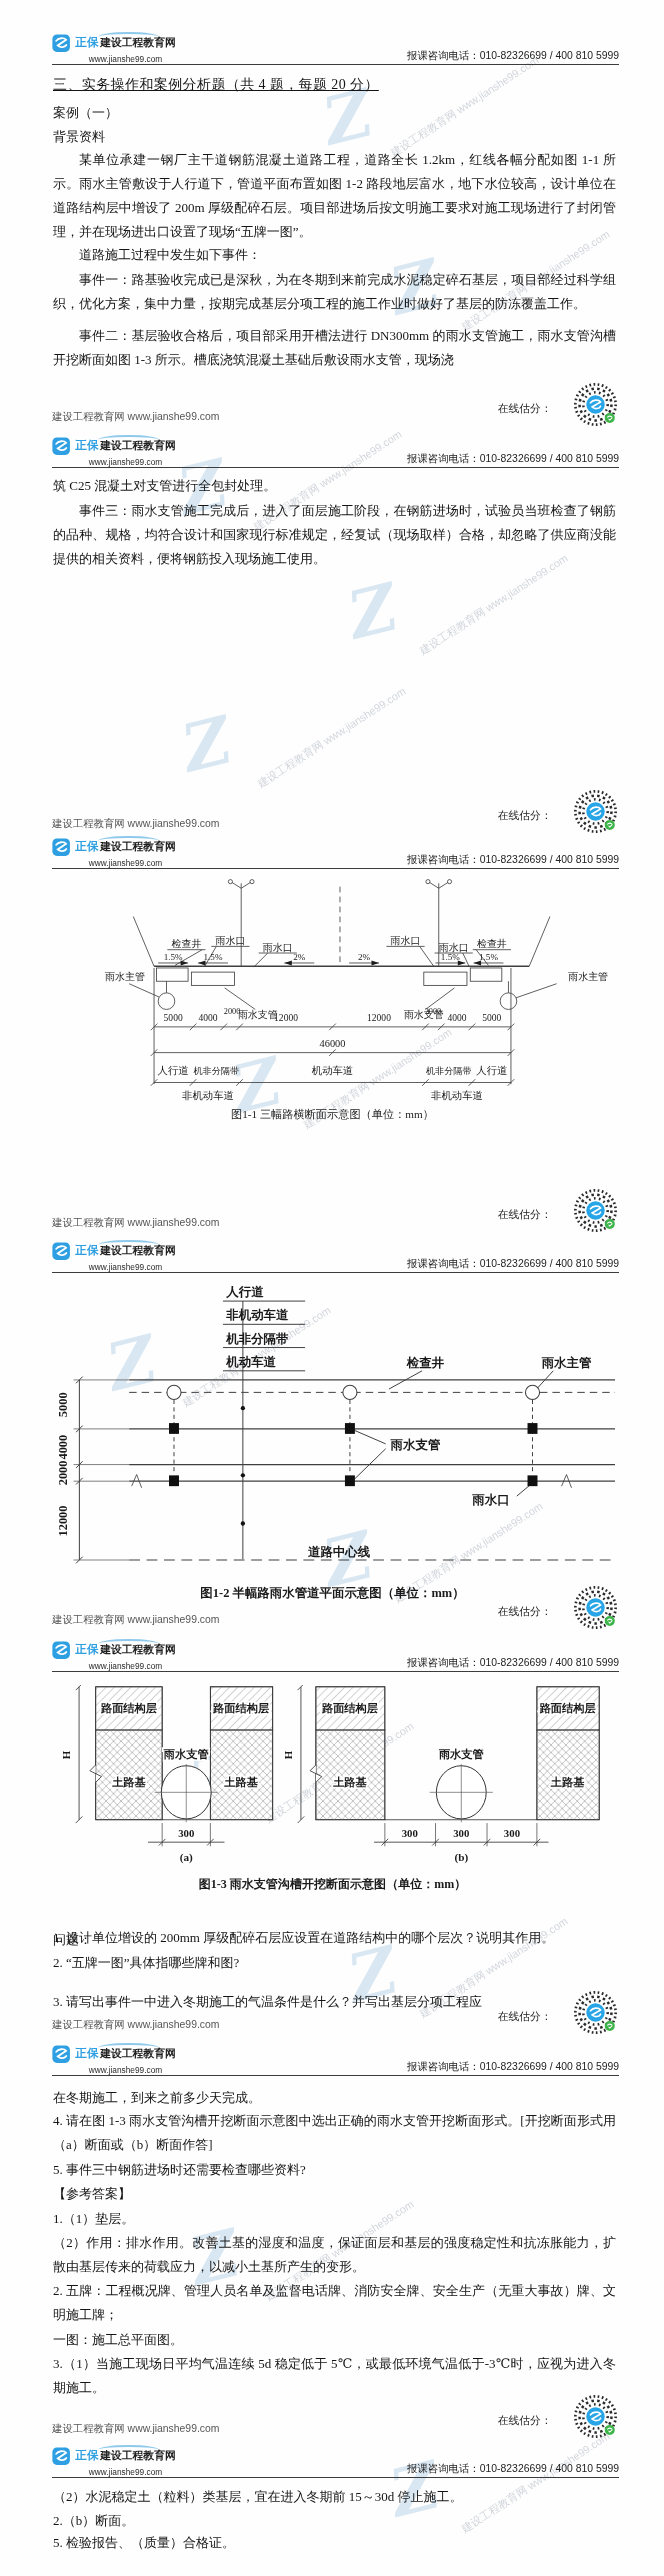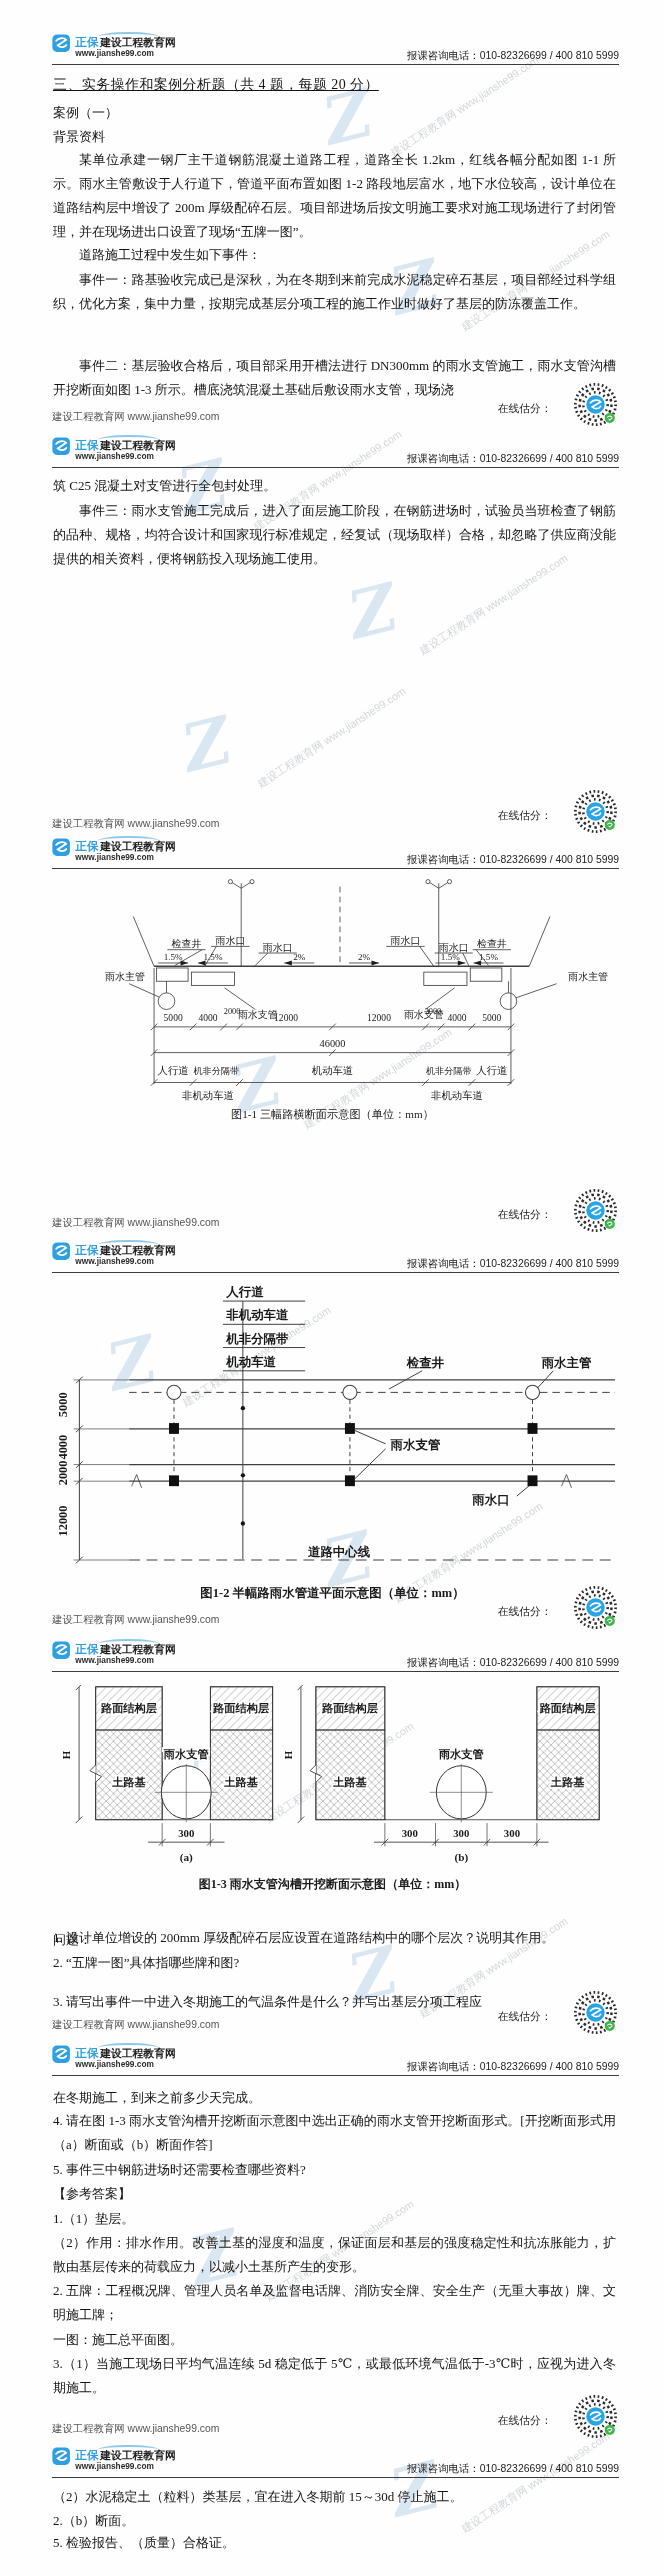--- a/index.html
+++ b/index.html
@@ -9,29 +9,29 @@
   
   .wm-z{position:absolute;z-index:0;font:italic bold 65px "DejaVu Serif",serif;
         color:rgba(130,178,216,0.30);transform:rotate(-14deg);}
   .wm-t{position:absolute;z-index:0;font-family:"Liberation Sans","DejaVu Sans",sans-serif;
         font-size:10.8px;color:rgba(148,158,172,0.42);transform:rotate(-33deg);white-space:nowrap;}
 
   
   .hdr{position:absolute;left:52px;width:567px;height:33px;z-index:2;}
   .hdr .rule{position:absolute;left:0;right:0;bottom:0;border-bottom:1.3px solid #3c3c3c;}
   .logo{position:absolute;left:0;top:1.7px;display:flex;gap:5px;align-items:flex-start;}
-  .logo-text{line-height:1;}
+  .logo-text{line-height:1;text-align:center;}
   .logo .l1{font-family:"Liberation Sans","DejaVu Sans",sans-serif;font-weight:bold;font-size:10.8px;
             position:relative;padding-top:2.5px;}
   .logo .l1 .zb{color:#2d9fe2;margin-right:1.7px;font-size:11.6px;}
   .logo .l1 .nm{color:#1f1f1f;}
   .logo .l1 .arc{position:absolute;left:23px;top:-1.7px;width:61px;height:7.5px;
                  border-top:2.1px solid #8ec9ec;border-radius:50%;}
-  .logo .l2{font-family:"Liberation Sans","DejaVu Sans",sans-serif;font-weight:bold;
-            font-size:8.3px;color:#2a2a2a;margin-top:1px;}
+  .logo .l2{font-family:"Liberation Sans","DejaVu Sans",sans-serif;font-weight:normal;
+            font-size:8.3px;color:#2a2a2a;margin-top:7px;}
   .phone{position:absolute;right:0;bottom:2.5px;font-family:"Liberation Sans","DejaVu Sans",sans-serif;
          font-size:10.4px;color:#222;text-align:right;}
 
   
   .ftr{position:absolute;left:52px;width:567px;height:47px;display:flex;
        justify-content:space-between;align-items:flex-end;z-index:2;}
   .ftr-site{font-family:"Liberation Sans","DejaVu Sans",sans-serif;font-size:10.4px;color:#555;
             margin-bottom:4.2px;}
   .ftr-right{display:flex;align-items:flex-end;gap:12px;}
   .score{font-family:"Liberation Sans","DejaVu Sans",sans-serif;font-size:10.8px;color:#222;
@@ -106,21 +106,21 @@
     <div class="phone">报课咨询电话：010-82326699 / 400 810 5999</div>
     <div class="rule"></div>
   </div>
 
   <div class="tb title" style="top:73px">三、实务操作和案例分析题（共 4 题，每题 20 分）</div>
   <div class="tb center" style="top:101px">案例（一）</div>
   <div class="tb" style="top:125px">背景资料</div>
   <div class="tb ind" style="top:148px">某单位承建一钢厂主干道钢筋混凝土道路工程，道路全长 1.2km，红线各幅分配如图 1-1 所示。雨水主管敷设于人行道下，管道平面布置如图 1-2 路段地层富水，地下水位较高，设计单位在道路结构层中增设了 200m 厚级配碎石层。项目部进场后按文明施工要求对施工现场进行了封闭管理，并在现场进出口设置了现场“五牌一图”。</div>
   <div class="tb ind" style="top:243px">道路施工过程中发生如下事件：</div>
   <div class="tb ind" style="top:268px">事件一：路基验收完成已是深秋，为在冬期到来前完成水泥稳定碎石基层，项目部经过科学组织，优化方案，集中力量，按期完成基层分项工程的施工作业时做好了基层的防冻覆盖工作。</div>
-  <div class="tb ind" style="top:354px">事件二：基层验收合格后，项目部采用开槽法进行 DN300mm 的雨水支管施工，雨水支管沟槽开挖断面如图 1-3 所示。槽底浇筑混凝土基础后敷设雨水支管，现场浇</div>
+  <div class="tb ind" style="top:324px">事件二：基层验收合格后，项目部采用开槽法进行 DN300mm 的雨水支管施工，雨水支管沟槽开挖断面如图 1-3 所示。槽底浇筑混凝土基础后敷设雨水支管，现场浇</div>
 
   <div class="ftr" style="top:381px">
     <div class="ftr-site">建设工程教育网  www.jianshe99.com</div>
     <div class="ftr-right">
       <div class="score">在线估分：</div>
       <svg class="qr" width="47" height="47" viewBox="0 0 56 56">
           <use href="#qr-sym"></use>
         </svg>
     </div>
   </div>

